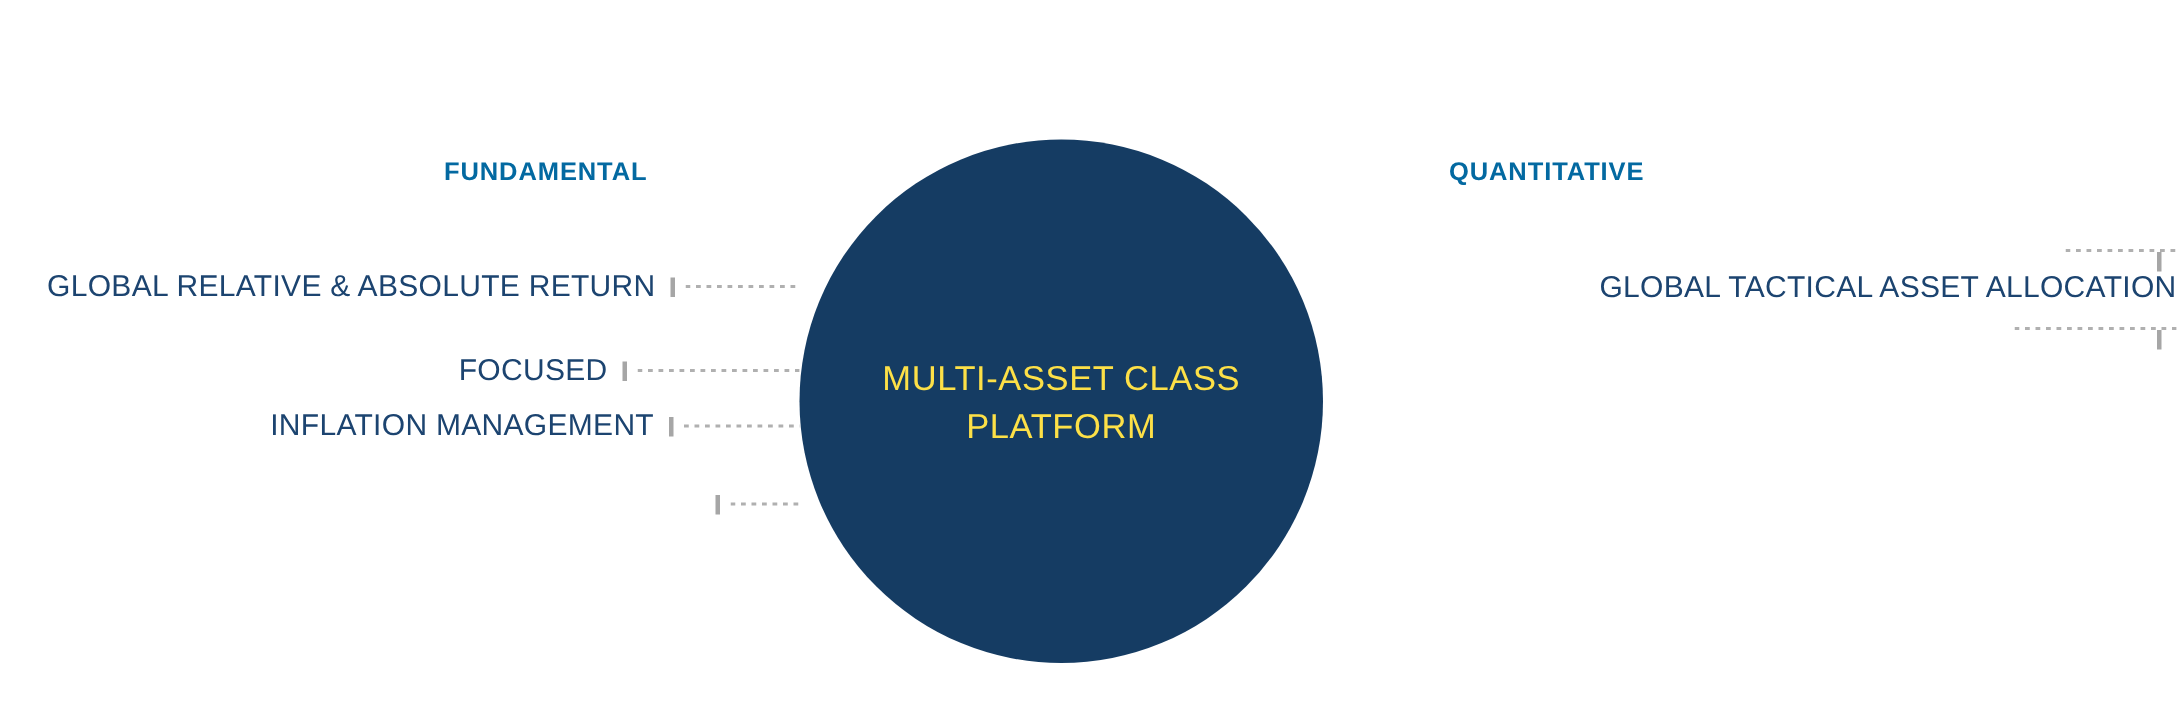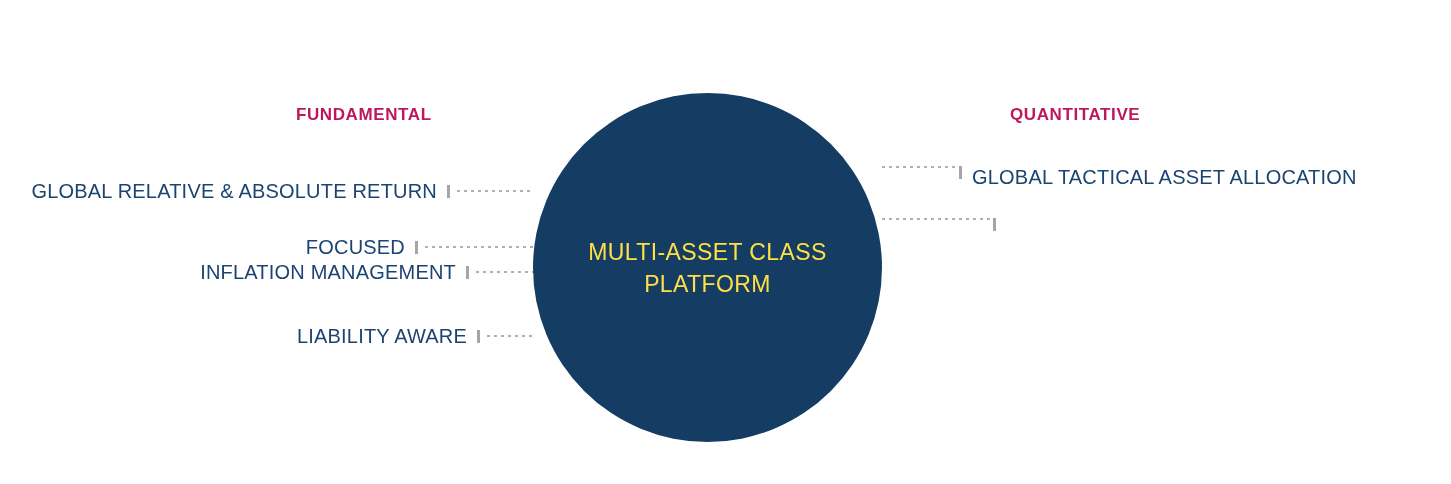--- a/index.html
+++ b/index.html
@@ -44,45 +44,46 @@
     white-space: pre-line;
     font-family: Liberation Sans, sans-serif;
   }
 
   
   .col-header {
     position: absolute;
     font-size: 17px;
     font-weight: bold;
     letter-spacing: 0.6px;
-    color: #be185d;
+    color: #0369a1;
     white-space: nowrap;
   }
   .col-header.left  { left: 296px; top: 105px; }
-  .col-header.right { left: 1010px; top: 105px; }  
+  .col-header.right { left: 966px; top: 105px; }  
 
   .row-left {
     position: absolute;
     left: 0;
     width: 533px;
     height: 26px;
     display: flex;
     align-items: center;
     justify-content: flex-end;
     white-space: nowrap;
   }
   .row-right {
     position: absolute;
     left: 882px;
     width: 569px;
     height: 26px;
     display: flex;
-    align-items: flex-start;
+    align-items: flex-end;
     justify-content: flex-start;
     white-space: nowrap;
+    flex-direction: column;
   }
 
   .label {
     font-size: 20px;
     letter-spacing: 0.2px;
     color: #1c4470;
     font-weight: 400;
   }
 
   .tick {
@@ -103,21 +104,21 @@
   
   .row-left .label { margin-right: 10px; }
   .row-left .tick  { margin-right: 7px; }
 
   
   .row-right .tick  { margin-left: 3px; margin-right: 10px; }
 
   
   .r-l1 { top: 178px; }
   .r-l2 { top: 234px; }
-  .r-l3 { top: 259px; padding-left: 20px; }
+  .r-l3 { top: 271px; }
   .r-l4 { top: 323px; }
   .r-r1 { top: 166px; }
   .r-r2 { top: 218px; }
 </style>
 </head>
 <body>
 
 <div id="diagram">
 
   <div class="col-header left">FUNDAMENTAL</div>
@@ -136,21 +137,20 @@
     <span class="dots" style="width:108px"></span>
   </div>
 
   <div class="row-left r-l3">
     <span class="label">INFLATION MANAGEMENT</span>
     <span class="tick"></span>
     <span class="dots" style="width:77px"></span>
   </div>
 
   <div class="row-left r-l4">
-    <span class="label">LIABILITY AWARE</span>
     <span class="tick"></span>
     <span class="dots" style="width:46px"></span>
   </div>
 
   <div class="row-right r-r1">
     <span class="dots" style="width:74px"></span>
     <span class="tick"></span>
     <span class="label">GLOBAL TACTICAL ASSET ALLOCATION</span>
   </div>
 

